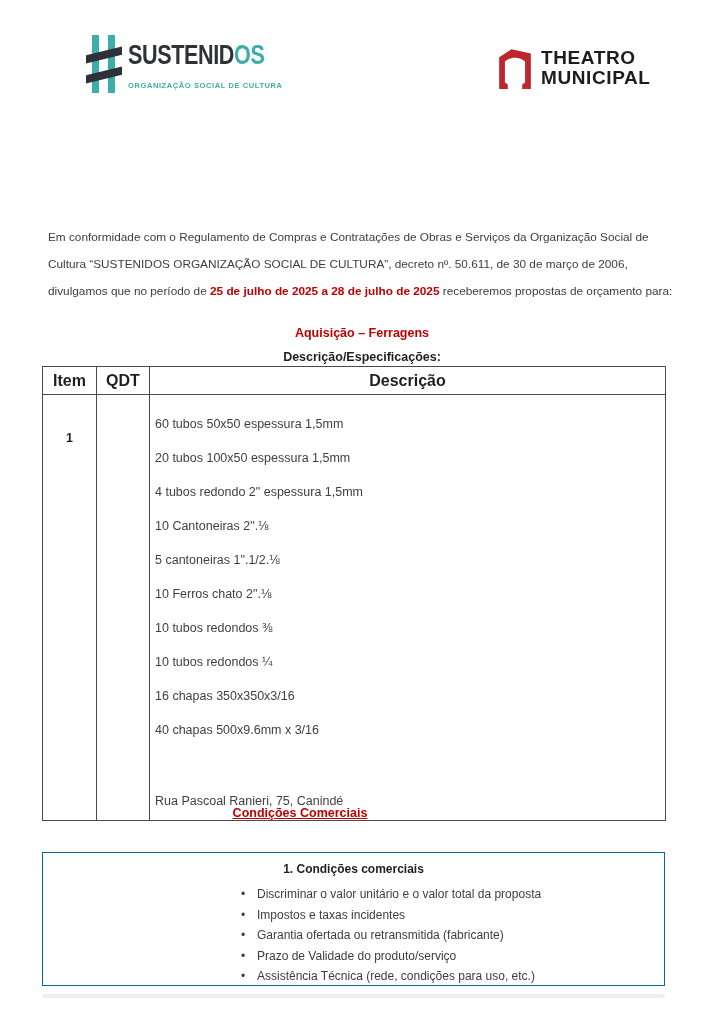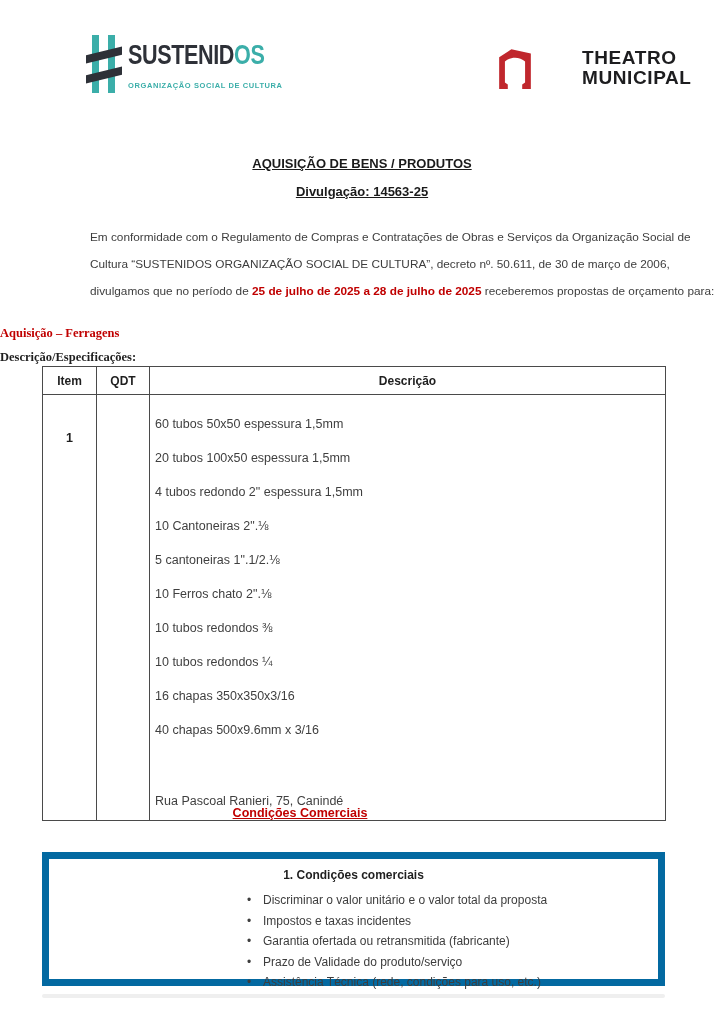--- a/index.html
+++ b/index.html
@@ -24,66 +24,66 @@
     white-space: nowrap;
   }
   .sus-name .teal { color: var(--teal); }
   .sus-sub {
     margin-top:13px; font-size:7.5px; font-weight:bold; letter-spacing:0.6px;
     color: var(--teal); white-space:nowrap;
   }
 
   .theatro { position:absolute; left:497px; top:42px; display:flex; align-items:center; }
   .thm-arch { width:36px; height:52px; margin-right:8px; }
-  .thm-text { font-size:19px; font-weight:bold; letter-spacing:0.6px; line-height:20px; color:#1d1d1f;margin-left:41px; }
+  .thm-text { font-size:19px; font-weight:bold; letter-spacing:0.6px; line-height:20px; color:#1d1d1f; }
 
   
   .title-block { position:absolute; top:150px; left:0; width:724px; text-align:center; }
   .title-line {
     font-size:13px; font-weight:bold; color:#1a1a1a;
     text-decoration: underline; line-height:28px;
   }
 
   
   .intro {
     position:absolute; left:48px; top:212px; width:628px;
-    font-size:11.8px; line-height:27px; color:#3d3d3d;margin-left:42px;
+    font-size:11.8px; line-height:27px; color:#3d3d3d;
   }
   .red-bold { color: var(--accent_red); font-weight:bold; }
 
   
-  .section-heads { position:absolute; top:321px; left:0; width:724px; text-align:left;font-family:Liberation Serif, serif; }
+  .section-heads { position:absolute; top:321px; left:0; width:724px; text-align:center; }
   .sec-red { font-size:12.5px; font-weight:bold; color: var(--accent_red); line-height:24px; }
   .sec-black { font-size:12.5px; font-weight:bold; color:#1f1f1f; line-height:24px; }
 
   
   table.spec {
     position:absolute; left:42px; top:366px; width:623px;
     border-collapse: collapse; table-layout: fixed;
   }
   table.spec th, table.spec td { border:1px solid #4a4a4a; }
   table.spec th {
-    height:28px; font-size:12px; font-weight:bold; color:#1f1f1f; text-align:center;
+    height:28px; font-size:16px; font-weight:bold; color:#1f1f1f; text-align:center;
     padding:0;
   }
   col.c-item { width:54px; } col.c-qdt { width:53px; } col.c-desc { width:516px; }
   td.cell-item { vertical-align:top; text-align:center; padding-top:36px; font-size:12.5px; font-weight:bold; color:#1f1f1f; }
   td.cell-qdt { vertical-align:top; }
   td.cell-desc { vertical-align:top; padding:20px 5px 4px 5px; }
   .desc-line { height:34px; font-size:12.5px; color:#3f3f3f; line-height:18px; }
   .desc-address { margin-top:37px; height:24px; font-size:12.5px; color:#3f3f3f; line-height:18px; }
 
   
   .cond-heading {
     position:absolute; top:806px; left:0; width:600px; text-align:center;
     font-size:12.5px; font-weight:bold; color: var(--accent_red); text-decoration:underline;
   }
   .cond-box {
     position:absolute; left:42px; top:852px; width:623px; height:134px;
-    border:7px solid #0369a1; padding-top:8px;
+    border:1px solid #0369a1; padding-top:8px;
   }
   .cond-box-title { text-align:center; font-size:12px; font-weight:bold; color:#1f1f1f; line-height:16px; }
   .cond-bullets { margin-top:7px; padding-left:198px; }
   .bullet-row { display:flex; align-items:flex-start; line-height:20.5px; font-size:12px; color:#3d3d3d; }
   .bullet-dot { width:16px; flex:0 0 16px; font-size:12px; }
 
   .faint-divider {
     position:absolute; left:42px; top:994px; width:623px; height:4px;
     background:#efefef; border-radius:2px;
   }
@@ -111,24 +111,20 @@
   <div class="theatro">
     <svg class="thm-arch" viewBox="0 0 50 58" aria-hidden="true">
       <path fill="#C0272D" d="M3 58 L3 14 L20 3 L47 9 L47 58 L35 58 L35 52 L39 49 L39 20 C32 13 18 13 11 20 L11 49 L15 52 L15 58 Z"></path>
     </svg>
     <div class="thm-text">
       <div>THEATRO</div>
       <div>MUNICIPAL</div>
     </div>
   </div>
 
-  <div class="title-block">
-    <div class="title-line">AQUISIÇÃO DE BENS / PRODUTOS</div>
-    <div class="title-line">Divulgação: 14563-25</div>
-  </div>
 
   <p class="intro"><span>Em conformidade com o Regulamento de Compras e Contratações de Obras e Serviços da Organização Social de Cultura “SUSTENIDOS ORGANIZAÇÃO SOCIAL DE CULTURA”, decreto nº. 50.611, de 30 de março de 2006, divulgamos que no período de </span><span class="red-bold">25 de julho de 2025 a 28 de julho de 2025</span><span> receberemos propostas de orçamento para:</span></p>
 
   <div class="section-heads">
     <div class="sec-red">Aquisição – Ferragens</div>
     <div class="sec-black">Descrição/Especificações:</div>
   </div>
 
   <table class="spec">
     <colgroup>

